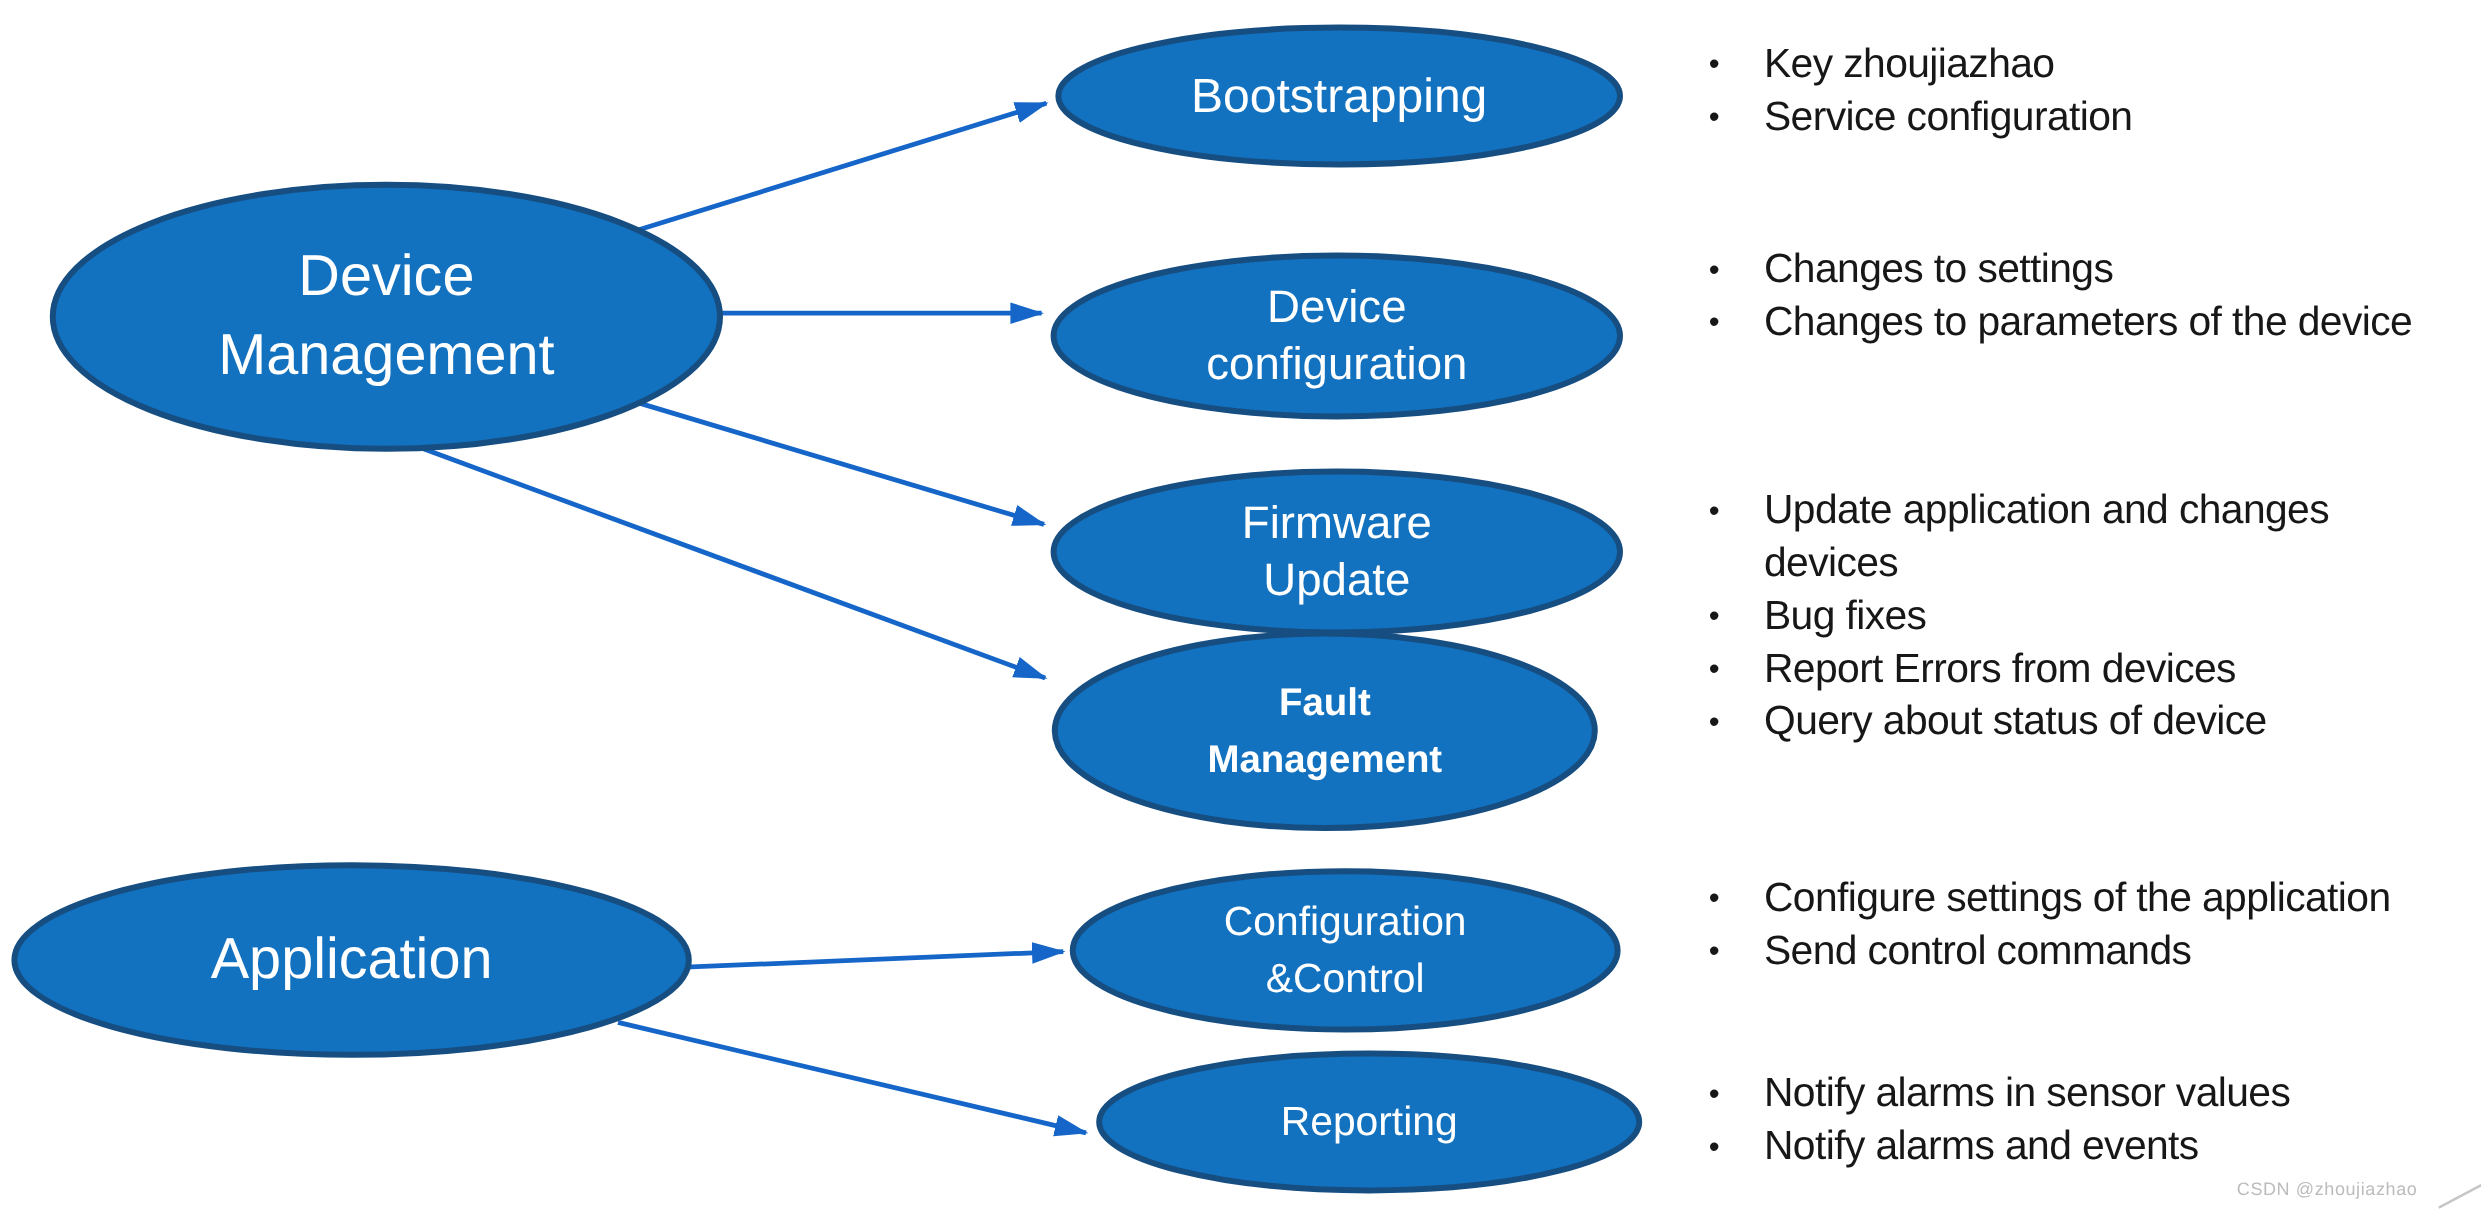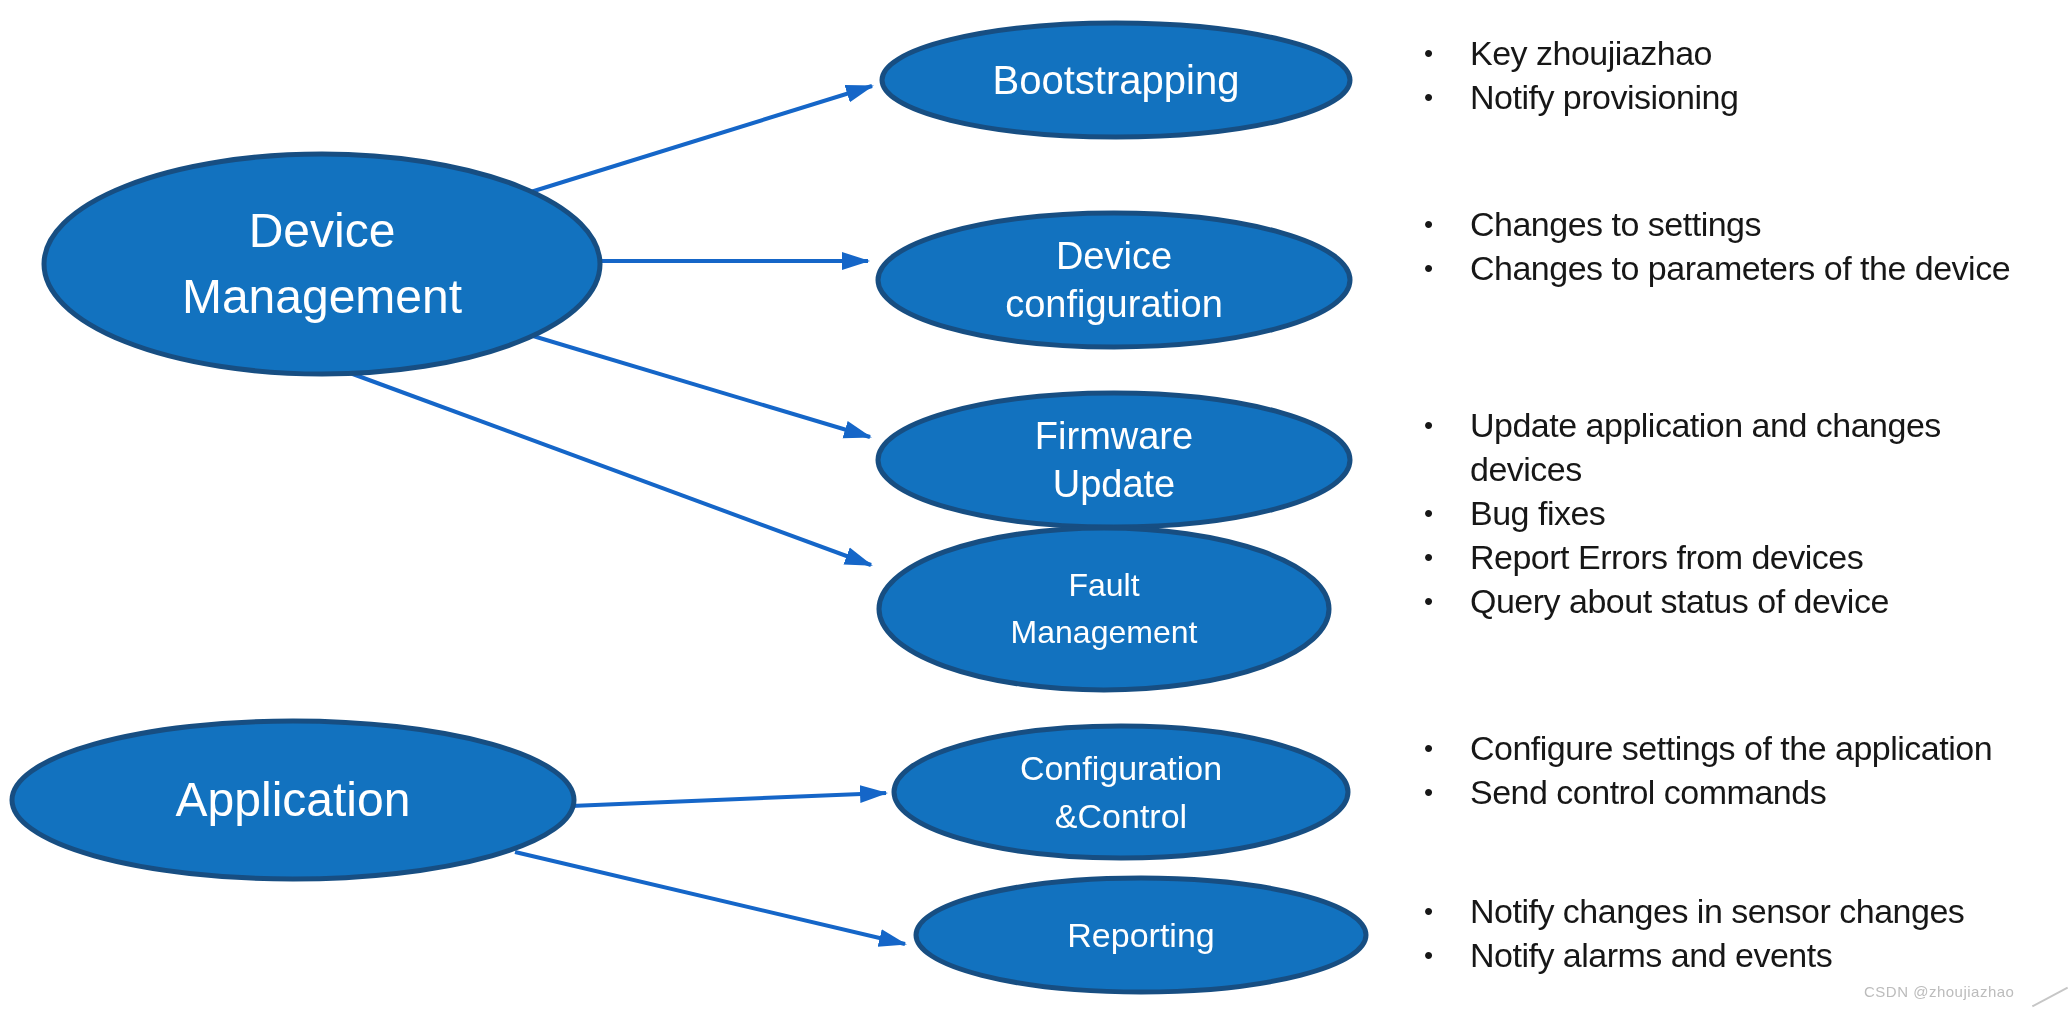--- a/index.html
+++ b/index.html
@@ -18,21 +18,21 @@
     text-align:center;
     color:#ffffff;
     pointer-events:none;
   }
   .node-label span{display:block;}
   .lbl-dm{left:44px;top:154px;width:556px;height:220px;font-size:48px;line-height:66px;font-weight:400;}
   .lbl-app{left:12px;top:721px;width:562px;height:158px;font-size:48px;line-height:60px;}
   .lbl-boot{left:882px;top:23px;width:468px;height:114px;font-size:40px;line-height:48px;}
   .lbl-devconf{left:878px;top:213px;width:472px;height:134px;font-size:38px;line-height:48px;}
   .lbl-firm{left:878px;top:393px;width:472px;height:134px;font-size:38px;line-height:48px;}
-  .lbl-fault{left:879px;top:528px;width:450px;height:162px;font-size:32px;line-height:47px;}
+  .lbl-fault{left:879px;top:528px;width:450px;height:162px;font-size:32px;line-height:47px;font-weight:bold;}
   .lbl-cc{left:894px;top:726px;width:454px;height:132px;font-size:34px;line-height:48px;}
   .lbl-rep{left:916px;top:878px;width:450px;height:114px;font-size:34px;line-height:48px;}
 
   .bullet-group{
     position:absolute;
     left:1420px;width:645px;
     color:#171717;
     font-size:34px;line-height:44px;
     letter-spacing:-0.5px;
   }
@@ -130,21 +130,21 @@
     <span>Reporting</span>
   </div>
 
   <div class="bullet-group bg1">
     <div class="brow">
       <span class="dot">•</span>
       <span class="btxt">Key zhoujiazhao</span>
     </div>
     <div class="brow">
       <span class="dot">•</span>
-      <span class="btxt">Notify provisioning</span>
+      <span class="btxt">Service configuration</span>
     </div>
   </div>
 
   <div class="bullet-group bg2">
     <div class="brow">
       <span class="dot">•</span>
       <span class="btxt">Changes to settings</span>
     </div>
     <div class="brow">
       <span class="dot">•</span>
@@ -182,21 +182,21 @@
     </div>
     <div class="brow">
       <span class="dot">•</span>
       <span class="btxt">Send control commands</span>
     </div>
   </div>
 
   <div class="bullet-group bg5">
     <div class="brow">
       <span class="dot">•</span>
-      <span class="btxt">Notify changes in sensor changes</span>
+      <span class="btxt">Notify alarms in sensor values</span>
     </div>
     <div class="brow">
       <span class="dot">•</span>
       <span class="btxt">Notify alarms and events</span>
     </div>
   </div>
 
   <div class="watermark">CSDN @zhoujiazhao</div>
   <div class="wm-slash"></div>
 

